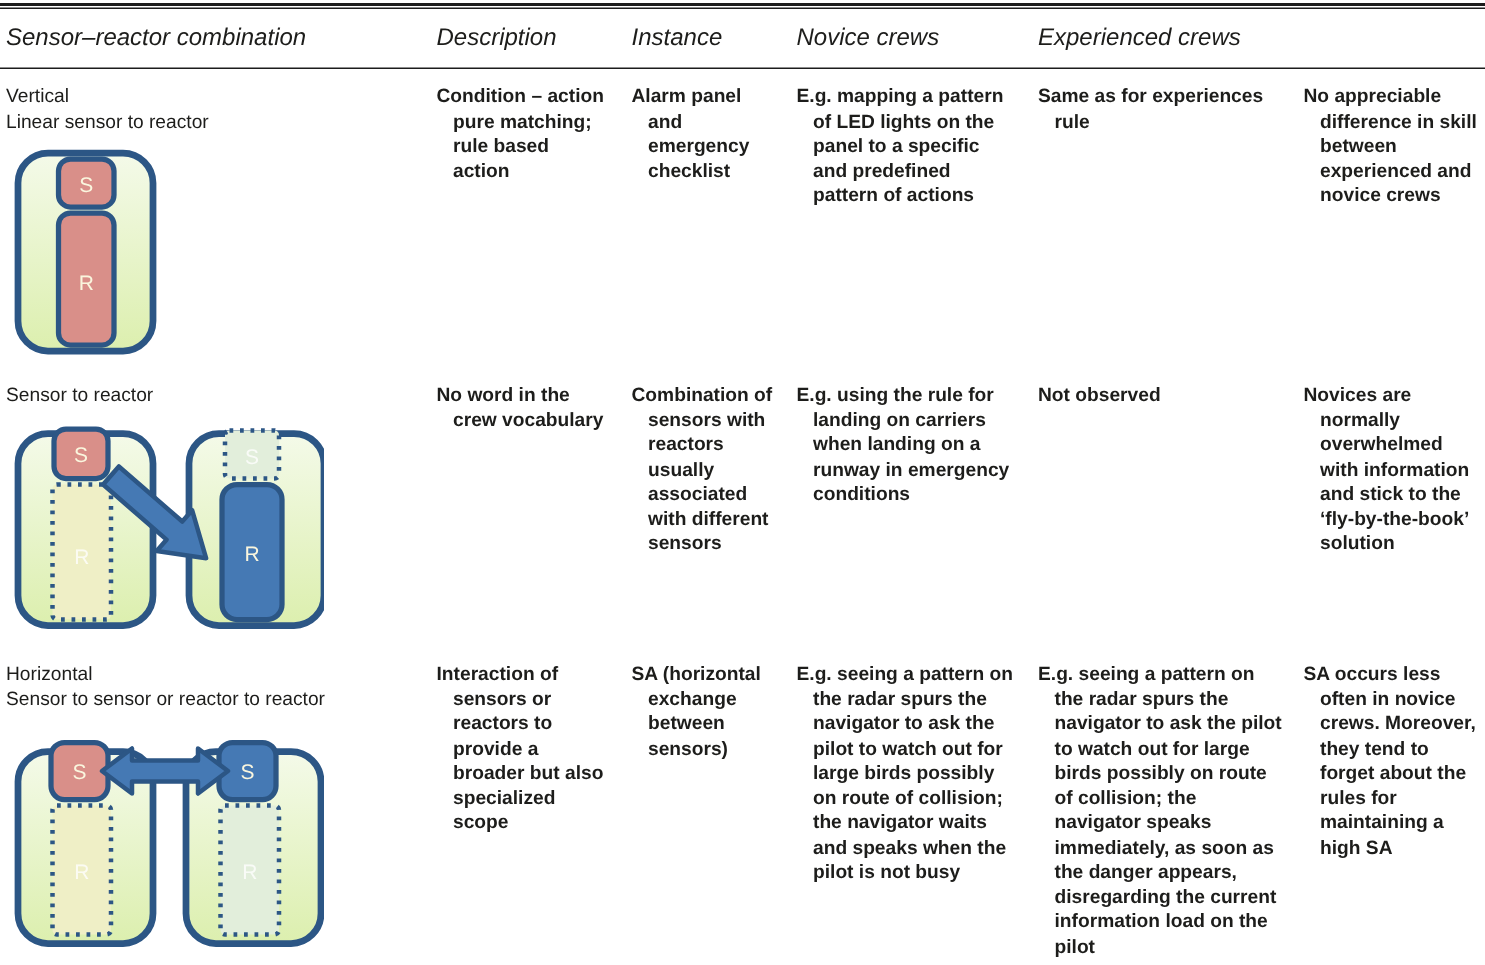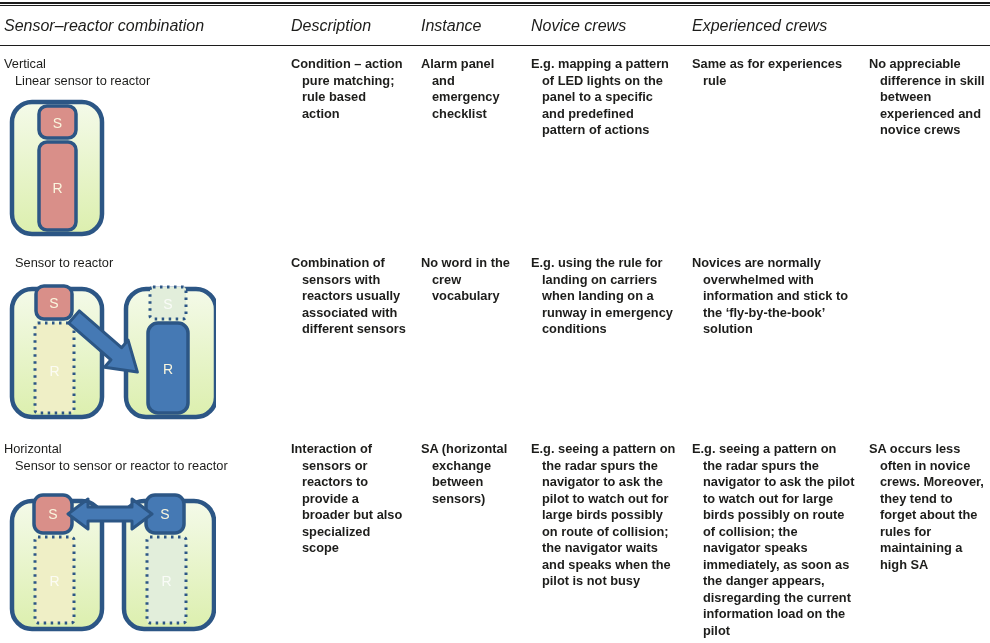--- a/index.html
+++ b/index.html
@@ -12,21 +12,21 @@
   body{background:#ffffff;font-family:"Liberation Sans",sans-serif;color:var(--text);}
   .page{width:990px;height:643px;background:#fff;position:relative;overflow:hidden;}
   .rule-top{height:4px;border-top:2.5px solid #1c1c1c;border-bottom:1.5px solid #1c1c1c;margin-top:2px;}
   .rule-mid{border-top:1.5px solid #1c1c1c;}
   .grid{display:grid;grid-template-columns:287px 130px 110px 161px 177px 125px;}
   .hcell{font-style:italic;font-size:16px;padding:11px 8px 10px 4px;white-space:nowrap;}
   .cell{font-size:12.8px;line-height:16.5px;padding:10px 10px 6px 4px;}
   .cell.last{padding-right:2px;}
   .hang{padding-left:11px;text-indent:-11px;font-weight:bold;}
   .row-title{white-space:nowrap;}
-  .row-sub{margin-left:11px;white-space:nowrap;}
+  .row-sub{white-space:nowrap;}
   .brow{min-height:186px;}
   .brow1{min-height:199px;}
   .brow3{min-height:197px;}
   svg.diagram{display:block;margin:9px 0 0 4px;}
   .container-rect{stroke:var(--navy);stroke-width:4.5;}
   .solid-s{fill:var(--sensor-red);stroke:var(--navy);stroke-width:3.5;}
   .solid-s-blue{fill:var(--reactor-blue);stroke:var(--navy);stroke-width:3.5;}
   .solid-r{fill:var(--sensor-red);stroke:var(--navy);stroke-width:3.5;}
   .solid-r-blue{fill:var(--reactor-blue);stroke:var(--navy);stroke-width:3.5;}
   .dashed-box{stroke:var(--navy);stroke-width:3;stroke-dasharray:2.5 4.5;}
@@ -109,27 +109,30 @@
         <g transform="translate(66,36) rotate(41)">
           <polygon class="arrow" points="0,-8 56,-8 56,-18 84,0 56,18 56,8 0,8"></polygon>
         </g>
         <text class="letter" x="46" y="27">S</text>
         <text class="letter-faint" x="46.5" y="95">R</text>
         <text class="letter-faint" x="160" y="28">S</text>
         <text class="letter" x="160" y="93">R</text>
       </svg>
     </div>
     <div class="cell">
+        <p class="hang">No word in the crew vocabulary</p>
+      </div>
+    <div class="cell">
         <p class="hang">Combination of sensors with reactors usually associated with different sensors</p>
       </div>
     <div class="cell">
-        <p class="hang">No word in the crew vocabulary</p>
+        <p class="hang">E.g. using the rule for landing on carriers when landing on a runway in emergency conditions</p>
       </div>
     <div class="cell">
-        <p class="hang">E.g. using the rule for landing on carriers when landing on a runway in emergency conditions</p>
+        <p class="hang">Not observed</p>
       </div>
     <div class="cell last">
         <p class="hang">Novices are normally overwhelmed with information and stick to the ‘fly-by-the-book’ solution</p>
       </div>
   </div>
 
   <div class="grid brow brow3">
     <div class="cell">
       <div class="row-title">Horizontal</div>
       <div class="row-sub">Sensor to sensor or reactor to reactor</div>

